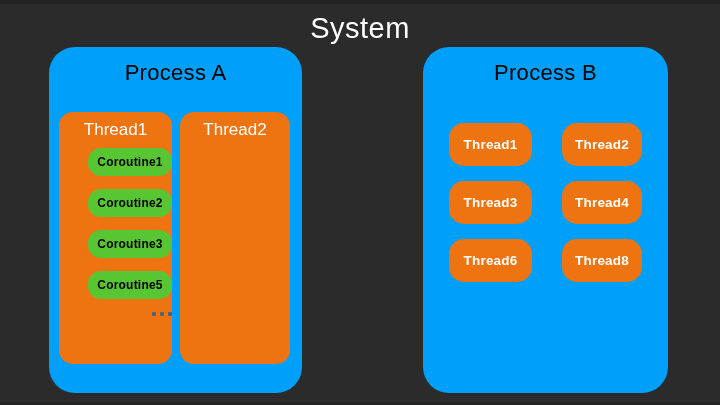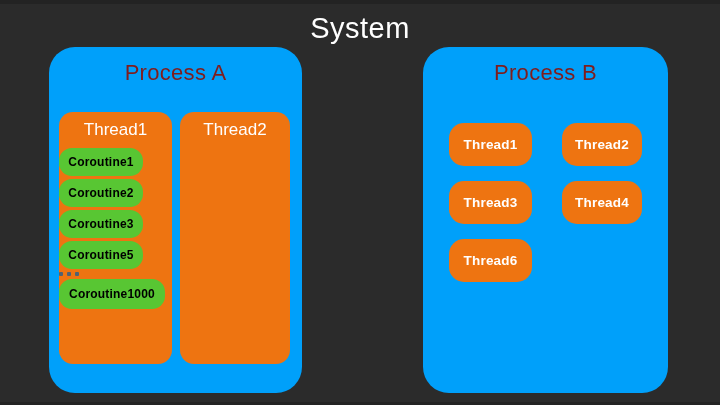--- a/index.html
+++ b/index.html
@@ -20,21 +20,21 @@
     font-size: 29px; font-weight: 400; letter-spacing: 0.5px;
   }
 
   .process {
     position: absolute; top: 47px; height: 346px;
     background: #00a0fa; border-radius: 26px;
   }
   .process-a { left: 49px;  width: 253px; }
   .process-b { left: 423px; width: 245px; }
   .process-title {
-    text-align: center; color: #7f1d1d;
+    text-align: center; color: #000000;
     font-size: 22px; font-weight: 400;
     padding-top: 13px; letter-spacing: 0.3px;
   }
 
   
   .threads-row {
     position: absolute; left: 10px; top: 65px;
     display: flex; gap: 8px;
   }
   .thread-col {
@@ -43,21 +43,21 @@
   }
   .thread-col.t1 { width: 113px; }
   .thread-col.t2 { width: 110px; }
   .thread-col-label {
     text-align: center; color: #ffffff;
     font-size: 17px; font-weight: 400; padding-top: 8px;
     height: 20px; line-height: 20px;
   }
   .coroutine-stack {
     margin-top: 8px;
-    display: flex; flex-direction: column; align-items: flex-start; gap: 3px;
+    display: flex; flex-direction: column; align-items: flex-end; gap: 13px;
   }
   .coroutine {
     width: 84px; height: 28px;
     background: #58c633; border-radius: 13px;
     color: #000000; font-size: 12px; font-weight: 700;
     display: flex; align-items: center; justify-content: center;
     letter-spacing: 0.2px;
   }
   .coroutine.wide { width: 106px; height: 30px; }
   .ellipsis-dots { display: flex; gap: 4px; height: 4px; align-items: center; }
@@ -92,35 +92,35 @@
       <div class="coroutine-stack">
         <div class="coroutine">Coroutine1</div>
         <div class="coroutine">Coroutine2</div>
         <div class="coroutine">Coroutine3</div>
         <div class="coroutine">Coroutine5</div>
         <div class="ellipsis-dots">
           <span class="dot"></span>
             <span class="dot"></span>
             <span class="dot"></span>
         </div>
-        <div class="coroutine wide">Coroutine1000</div>
       </div>
     </div>
 
     <div class="thread-col t2">
       <div class="thread-col-label">Thread2</div>
     </div>
 
   </div>
 </div>
 
 <div class="process process-b">
   <div class="process-title">Process B</div>
   <div class="thread-grid">
     <div class="thread-cell">Thread1</div>
     <div class="thread-cell">Thread2</div>
     <div class="thread-cell">Thread3</div>
     <div class="thread-cell">Thread4</div>
     <div class="thread-cell">Thread6</div>
+    <div class="thread-cell">Thread8</div>
   </div>
 </div>
 
 <div class="letterbox bottom"></div>
 
 </body></html>

